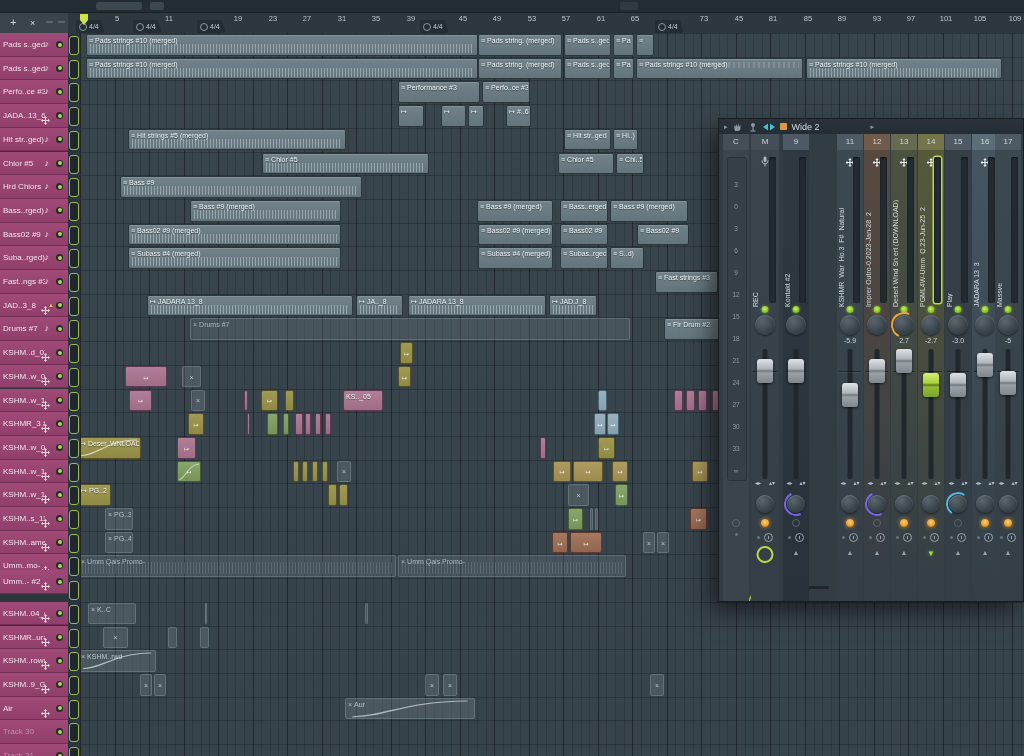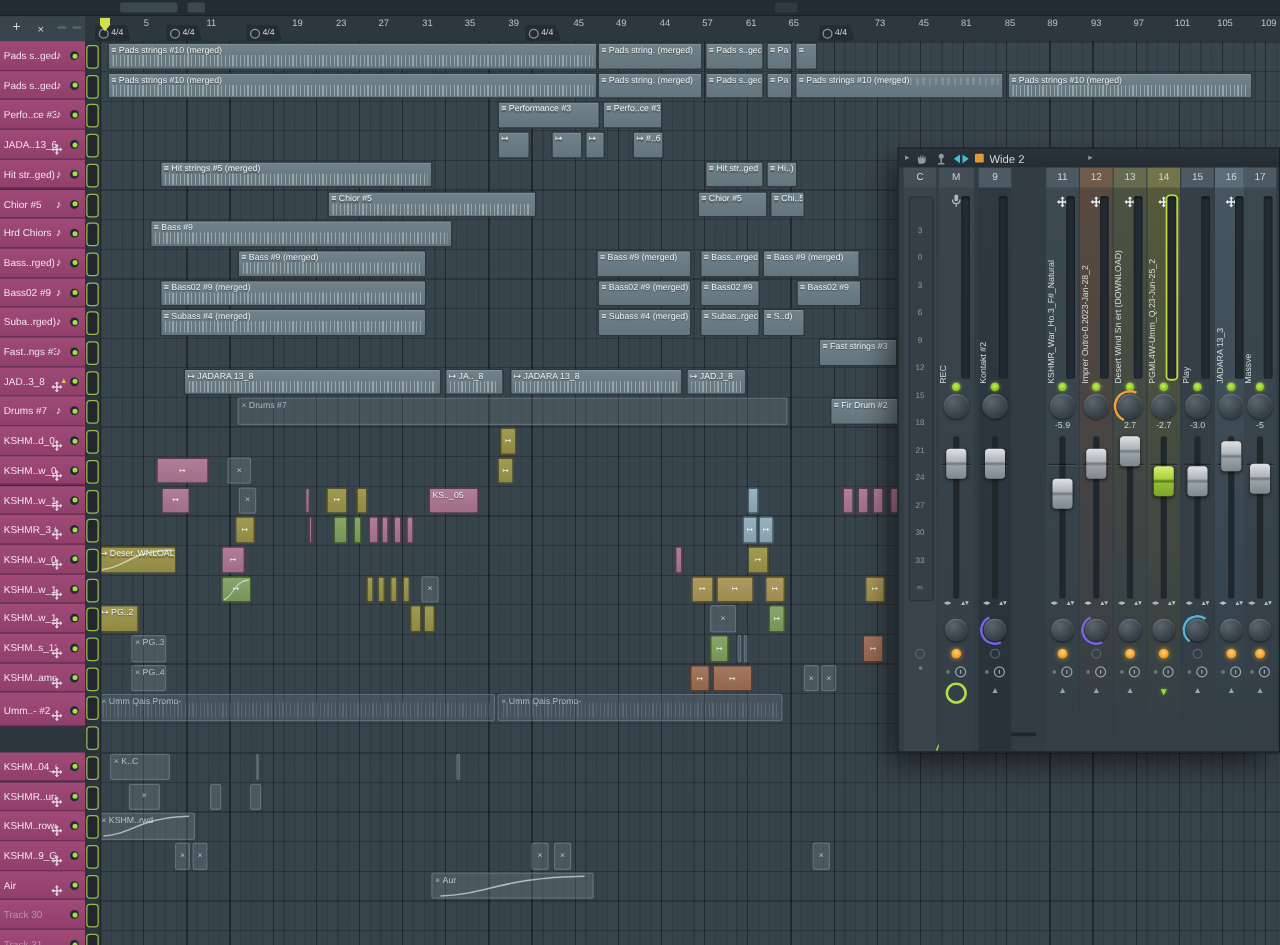--- a/index.html
+++ b/index.html
@@ -146,21 +146,21 @@
       <div class="rnum" style="left: 49px;">5</div>
       <div class="rnum" style="left: 101px;">11</div>
       <div class="rnum" style="left: 170px;">19</div>
       <div class="rnum" style="left: 205px;">23</div>
       <div class="rnum" style="left: 239px;">27</div>
       <div class="rnum" style="left: 274px;">31</div>
       <div class="rnum" style="left: 308px;">35</div>
       <div class="rnum" style="left: 343px;">39</div>
       <div class="rnum" style="left: 395px;">45</div>
       <div class="rnum" style="left: 429px;">49</div>
-      <div class="rnum" style="left: 464px;">44</div>
+      <div class="rnum" style="left: 464px;">53</div>
       <div class="rnum" style="left: 498px;">57</div>
       <div class="rnum" style="left: 533px;">61</div>
       <div class="rnum" style="left: 567px;">65</div>
       <div class="rnum" style="left: 636px;">73</div>
       <div class="rnum" style="left: 671px;">45</div>
       <div class="rnum" style="left: 705px;">81</div>
       <div class="rnum" style="left: 740px;">85</div>
       <div class="rnum" style="left: 774px;">89</div>
       <div class="rnum" style="left: 809px;">93</div>
       <div class="rnum" style="left: 843px;">97</div>
@@ -796,21 +796,21 @@
           </svg></div>
         <div class="tdot"></div>
       </div>
       <div class="trk" style="top: 521.4px;">
         <div class="tname">Umm..mo-</div>
         <div class="tmove"><svg width="9" height="9">
             <path d="M4.5 0 L6.2 2 H5.1 V3.9 H7 V2.8 L9 4.5 L7 6.2 V5.1 H5.1 V7 H6.2 L4.5 9 L2.8 7 H3.9 V5.1 H2 V6.2 L0 4.5 L2 2.8 V3.9 H3.9 V2 H2.8 Z" fill="#e2d5de"></path>
           </svg></div>
         <div class="tdot"></div>
       </div>
-      <div class="trk" style="top: 524px; padding-left: 20px;">
+      <div class="trk" style="top: 537px; padding-left: 20px;">
         <div class="tname">Umm..- #2</div>
         <div class="tmove"><svg width="9" height="9">
             <path d="M4.5 0 L6.2 2 H5.1 V3.9 H7 V2.8 L9 4.5 L7 6.2 V5.1 H5.1 V7 H6.2 L4.5 9 L2.8 7 H3.9 V5.1 H2 V6.2 L0 4.5 L2 2.8 V3.9 H3.9 V2 H2.8 Z" fill="#e2d5de"></path>
           </svg></div>
         <div class="tdot"></div>
       </div>
       <div class="trk" style="top: 568.8px;">
         <div class="tname">KSHM..04_C</div>
         <div class="tmove"><svg width="9" height="9">
             <path d="M4.5 0 L6.2 2 H5.1 V3.9 H7 V2.8 L9 4.5 L7 6.2 V5.1 H5.1 V7 H6.2 L4.5 9 L2.8 7 H3.9 V5.1 H2 V6.2 L0 4.5 L2 2.8 V3.9 H3.9 V2 H2.8 Z" fill="#e2d5de"></path>

